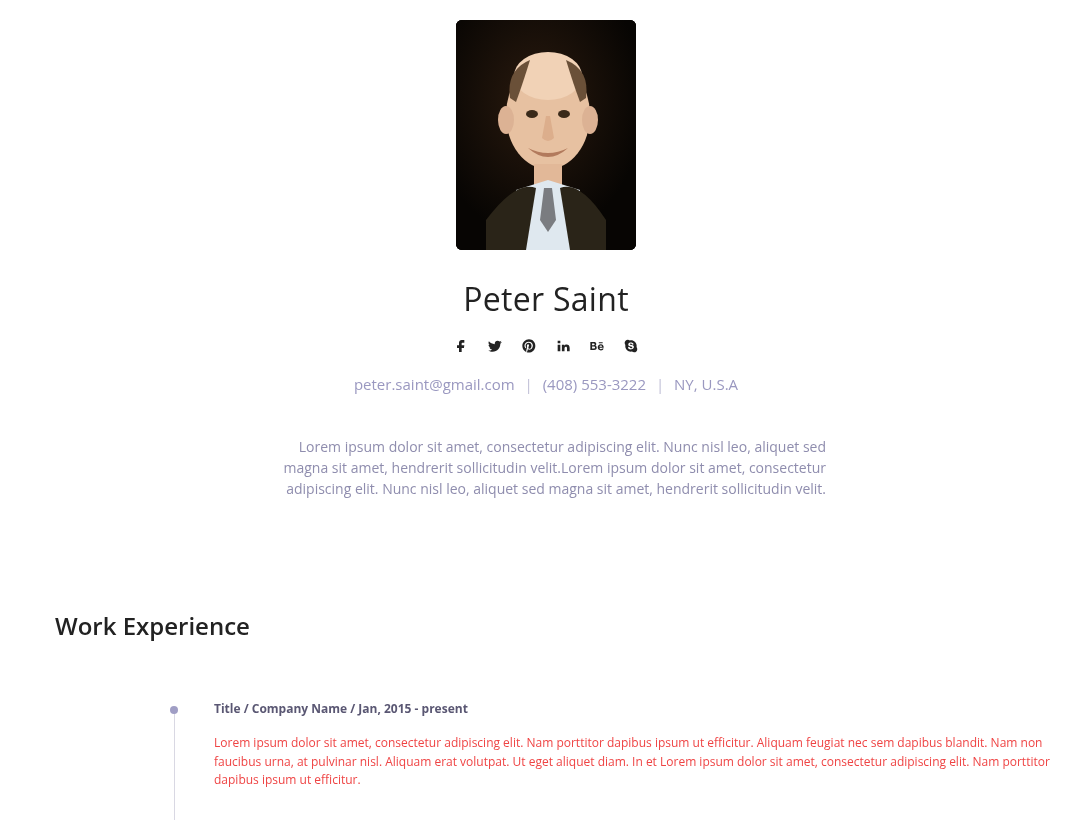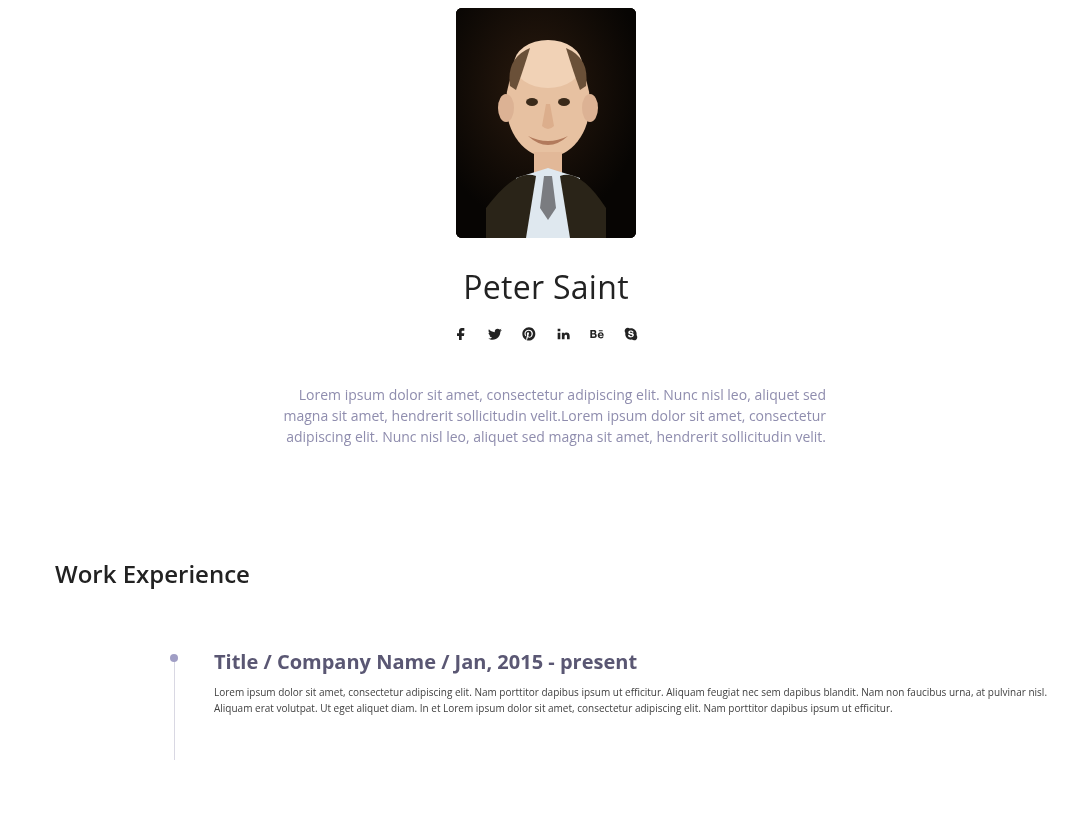--- a/index.html
+++ b/index.html
@@ -8,21 +8,21 @@
     background: #ffffff;
     color: #333;
     width: 1092px;
     margin: 0 auto;
   }
   .content {
     padding: 0 40px;
   }
   .header {
     text-align: center;
-    padding-top: 8px;
+    padding-top: 20px;
   }
   .avatar-wrap {
     display: inline-block;
     width: 180px;
     height: 230px;
     border-radius: 6px;
     overflow: hidden;
     background: #0b0805;
   }
   .avatar-wrap svg { display:block; width:100%; height:100%; }
@@ -98,29 +98,29 @@
     content: "";
     position: absolute;
     left: 0;
     top: 6px;
     width: 8px;
     height: 8px;
     border-radius: 50%;
     background: #a09ec5;
   }
   .job-title {
-    font-size: 20px;
+    font-size: 12px;
     font-weight: 700;
     color: #5a5773;
   }
   .job-desc {
-    margin-top: 10px;
-    font-size: 10px;
+    margin-top: 17px;
+    font-size: 12px;
     line-height: 1.55;
-    color: #404040;
+    color: #ef4444;
     max-width: 880px;
   }
 </style>
 </head>
 <body>
 
 <div class="content">
   <div class="header">
     <div class="avatar-wrap">
       <svg viewBox="0 0 180 230" preserveAspectRatio="xMidYMid slice">
@@ -186,20 +186,27 @@
             <path d="M9.5 11.2c.9-.4 1.4-1.1 1.4-2.2 0-2-1.5-2.9-3.6-2.9H2v11.8h5.6c2.2 0 4-1 4-3.3 0-1.6-.8-2.9-2.1-3.4zM4.6 8.2h2.3c.9 0 1.6.3 1.6 1.3s-.6 1.3-1.5 1.3H4.6V8.2zm2.6 7.6H4.6v-3h2.7c1.1 0 1.8.5 1.8 1.6 0 1-.8 1.4-1.9 1.4zM17.7 9.4c-2.8 0-4.6 2-4.6 4.6 0 2.7 1.7 4.6 4.7 4.6 2.2 0 3.7-1 4.2-2.8h-2.3c-.3.7-1 1-1.9 1-1.3 0-2-.8-2.1-2.1h6.4c.2-2.9-1.4-5.3-4.4-5.3zm-2 3.7c.2-1.1.9-1.8 2-1.8s1.8.7 1.9 1.8h-3.9zM14.7 6.5h5.8v1.4h-5.8z"></path>
           </svg>
       </span>
       <span class="icon" title="skype">
         <svg viewBox="0 0 24 24">
             <path d="M20.3 13.6c.1-.5.2-1.1.2-1.6 0-4.7-3.8-8.5-8.5-8.5-.6 0-1.1.1-1.6.2C9.5 3 8.4 2.6 7.2 2.6 4.6 2.6 2.5 4.7 2.5 7.3c0 1.2.4 2.3 1.1 3.2-.1.5-.2 1-.2 1.5 0 4.7 3.8 8.5 8.5 8.5.5 0 1.1-.1 1.6-.2.9.7 2 1.1 3.2 1.1 2.6 0 4.7-2.1 4.7-4.7 0-1.2-.4-2.3-1.1-3.1zM12.2 17.4c-2.8 0-4.6-1.4-4.6-3 0-.7.5-1.2 1.2-1.2 1.5 0 1.3 2.2 3.4 2.2 1.1 0 1.8-.6 1.8-1.3 0-.4-.2-.8-1-1l-2.6-.7c-2.1-.5-2.5-1.7-2.5-2.8 0-2.2 2-3 3.9-3 1.8 0 4 1 4 2.4 0 .6-.5 1-1.1 1-1.3 0-1.2-1.8-3-1.8-.9 0-1.5.4-1.5 1 0 .6.7.8 1.3 1l1.9.4c2.1.5 2.9 1.7 2.9 3 0 1.8-1.4 3.2-4.1 3.2z"></path>
           </svg>
       </span>
     </div>
 
+    <div class="contact-line">
+      <a>peter.saint@gmail.com</a>
+      <span class="sep">|</span>
+      <a>(408) 553-3222</a>
+      <span class="sep">|</span>
+      <span>NY, U.S.A</span>
+    </div>
 
     <p class="bio">Lorem ipsum dolor sit amet, consectetur adipiscing elit. Nunc nisl leo, aliquet sed magna sit amet, hendrerit sollicitudin velit.Lorem ipsum dolor sit amet, consectetur adipiscing elit. Nunc nisl leo, aliquet sed magna sit amet, hendrerit sollicitudin velit.</p>
   </div>
 
   <div class="section">
     <h2 class="section-h">Work Experience</h2>
     <div class="timeline">
       <div class="timeline-line"></div>
 
       <div class="job">

